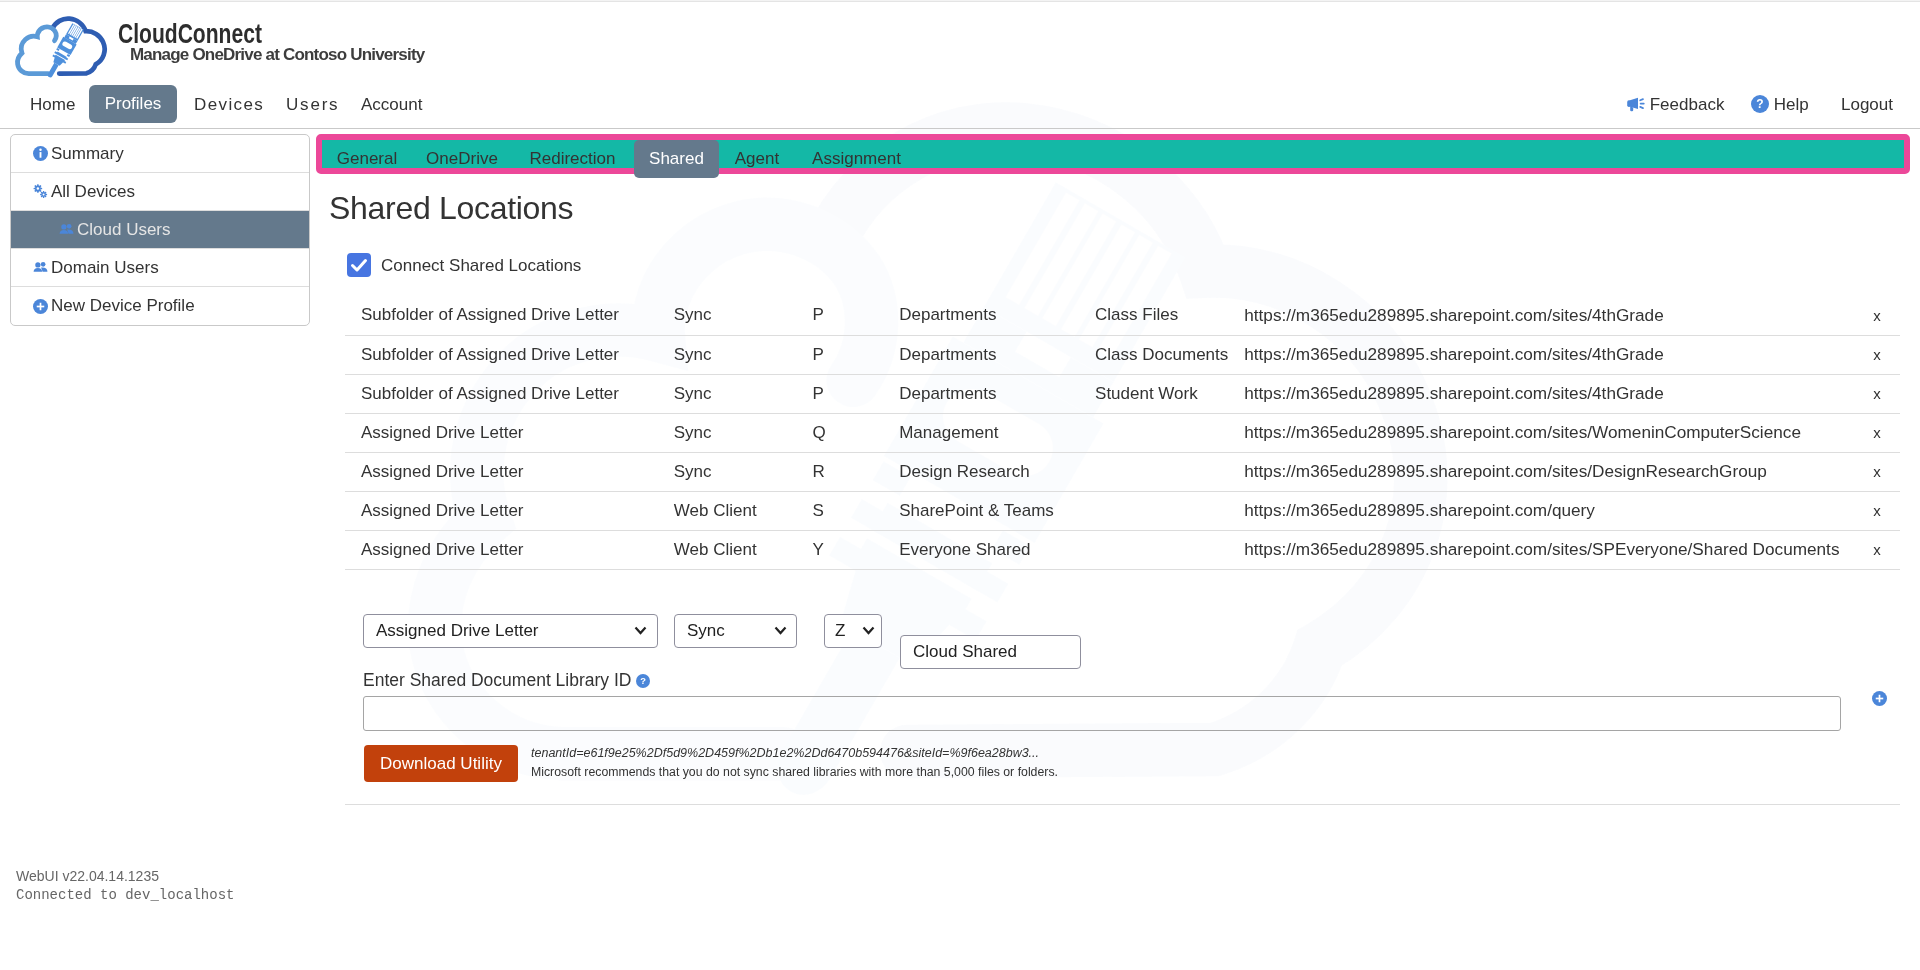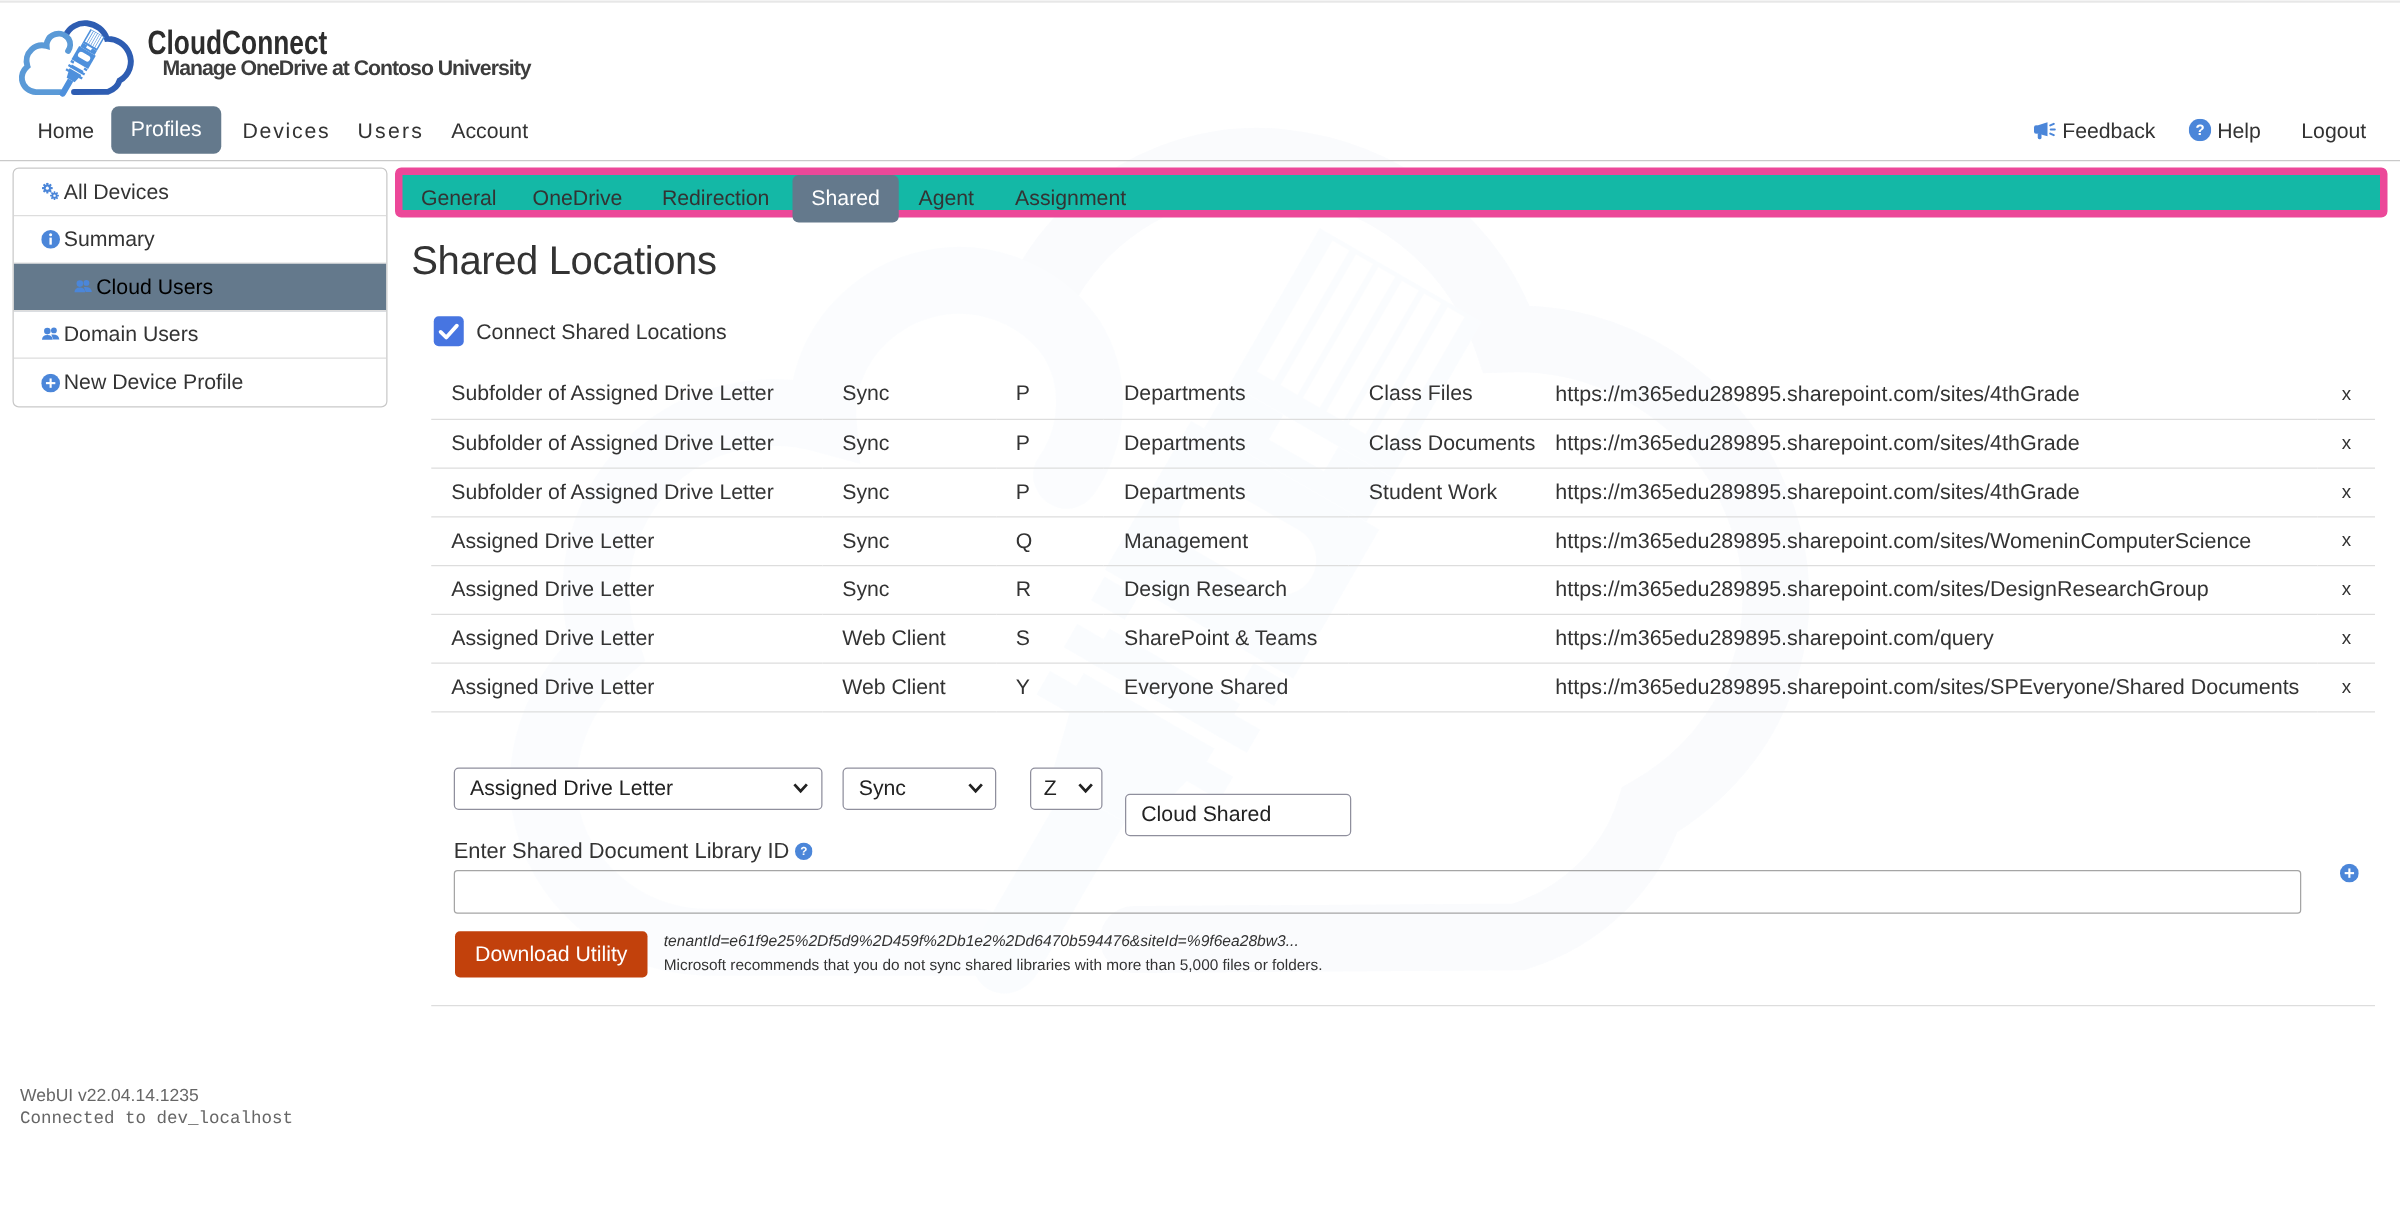--- a/index.html
+++ b/index.html
@@ -10,21 +10,21 @@
 
 #title { left:118px; top:19px; font-size:27px; font-weight:700; color:#2d2d2d; transform:scaleX(0.78); transform-origin:left top; }
 #subtitle { left:130px; top:45px; font-size:17px; font-weight:700; color:#3d3d3d; letter-spacing:-0.8px; }
 .navitem { top:95px; font-size:17px; color:#333; }
 #profilesbtn { left:89px; top:85px; width:88px; height:38px; background:#64798c; border-radius:6px; color:#fff; font-size:17px; text-align:center; line-height:38px; }
 .navr { top:95px; font-size:17px; color:#333; }
 
 #sidebar { left:10px; top:134px; width:300px; background:#fff; border:1px solid #c9c9c9; border-radius:5px; overflow:hidden; }
 .srow { height:38px; border-bottom:1px solid #ddd; display:flex; align-items:center; padding-left:22px; font-size:17px; color:#333; position:relative; }
 .srow:last-child { border-bottom:none; }
-.srow.sel { background:#64798c; color:#000000;padding-left:48px; }
+.srow.sel { background:#64798c; color:#e5e5e5;padding-left:48px; }
 .sic { width:15px; height:15px; margin-right:3px; flex:0 0 auto; }
 
 #tabbar { left:316px; top:134px; width:1594px; height:40px; background:#14b8a6; border:6px solid #ec4899; border-radius:5px; }
 .tab { position:absolute; font-size:17px; color:#333; top:0; height:38px; line-height:38px; text-align:center; }
 #tabsel { position:absolute; background:#64798c; color:#fff; border-radius:5px; top:0; left:312px; width:85px; height:38px; line-height:38px; text-align:center; font-size:17px; }
 
 #h1 { left:329px; top:190px; font-size:32px; font-weight:400; color:#333; letter-spacing:-0.3px; }
 
 #cb { left:347px; top:253px; width:24px; height:24px; background:#4775e1; border-radius:4px; }
 #cblabel { left:381px; top:256px; font-size:17px; color:#333; }
@@ -122,20 +122,25 @@
 <div class="abs navr" style="left:1751px;"><svg width="18" height="18" viewBox="0 0 18 18" style="vertical-align:-3px;">
       <circle cx="9" cy="9" r="9" fill="#4b86d9"></circle>
       <text x="9" y="13.2" font-size="12" font-weight="bold" fill="#fff" text-anchor="middle" font-family="Liberation Sans">?</text>
     </svg> Help</div>
 <div class="abs navr" style="left:1841px;">Logout</div>
 
 <div class="abs" id="navline"></div>
 
 <div class="abs" id="sidebar">
   <div class="srow"><svg class="sic" viewBox="0 0 16 16">
+        <circle cx="8" cy="8" r="8" fill="#4b86d9"></circle>
+        <rect x="7" y="6.5" width="2" height="6" fill="#fff"></rect>
+        <circle cx="8" cy="4" r="1.3" fill="#fff"></circle>
+      </svg>Summary</div>
+  <div class="srow"><svg class="sic" viewBox="0 0 16 16">
         <defs>
           <g id="gt">
             <rect x="-0.9" y="-4.6" width="1.8" height="2.2" rx="0.5"></rect>
           </g>
         </defs>
         <g fill="#4b86d9">
           <g transform="translate(5.2,4.8)">
             <circle r="3.1"></circle>
             <use href="#gt"></use>
             <use href="#gt" transform="rotate(45)"></use>
@@ -154,25 +159,20 @@
             <use href="#gt" transform="rotate(90)"></use>
             <use href="#gt" transform="rotate(135)"></use>
             <use href="#gt" transform="rotate(180)"></use>
             <use href="#gt" transform="rotate(225)"></use>
             <use href="#gt" transform="rotate(270)"></use>
             <use href="#gt" transform="rotate(315)"></use>
             <circle r="1.3" fill="#fff"></circle>
           </g>
         </g>
       </svg>All Devices</div>
-  <div class="srow"><svg class="sic" viewBox="0 0 16 16">
-        <circle cx="8" cy="8" r="8" fill="#4b86d9"></circle>
-        <rect x="7" y="6.5" width="2" height="6" fill="#fff"></rect>
-        <circle cx="8" cy="4" r="1.3" fill="#fff"></circle>
-      </svg>Summary</div>
   <div class="srow sel"><svg class="sic" viewBox="0 0 16 16">
         <g fill="#4b86d9">
           <circle cx="10.8" cy="4.6" r="2.5"></circle>
           <path d="M8.6 8.1 Q15.2 7.5 15.4 12.4 L10.2 12.4 Z"></path>
           <circle cx="5.2" cy="5.2" r="2.8"></circle>
           <path d="M0.6 12.6 Q0.8 8.5 5.2 8.5 Q9.6 8.5 9.8 12.6 Z"></path>
         </g>
       </svg>Cloud Users</div>
   <div class="srow"><svg class="sic" viewBox="0 0 16 16">
         <g fill="#4b86d9">

